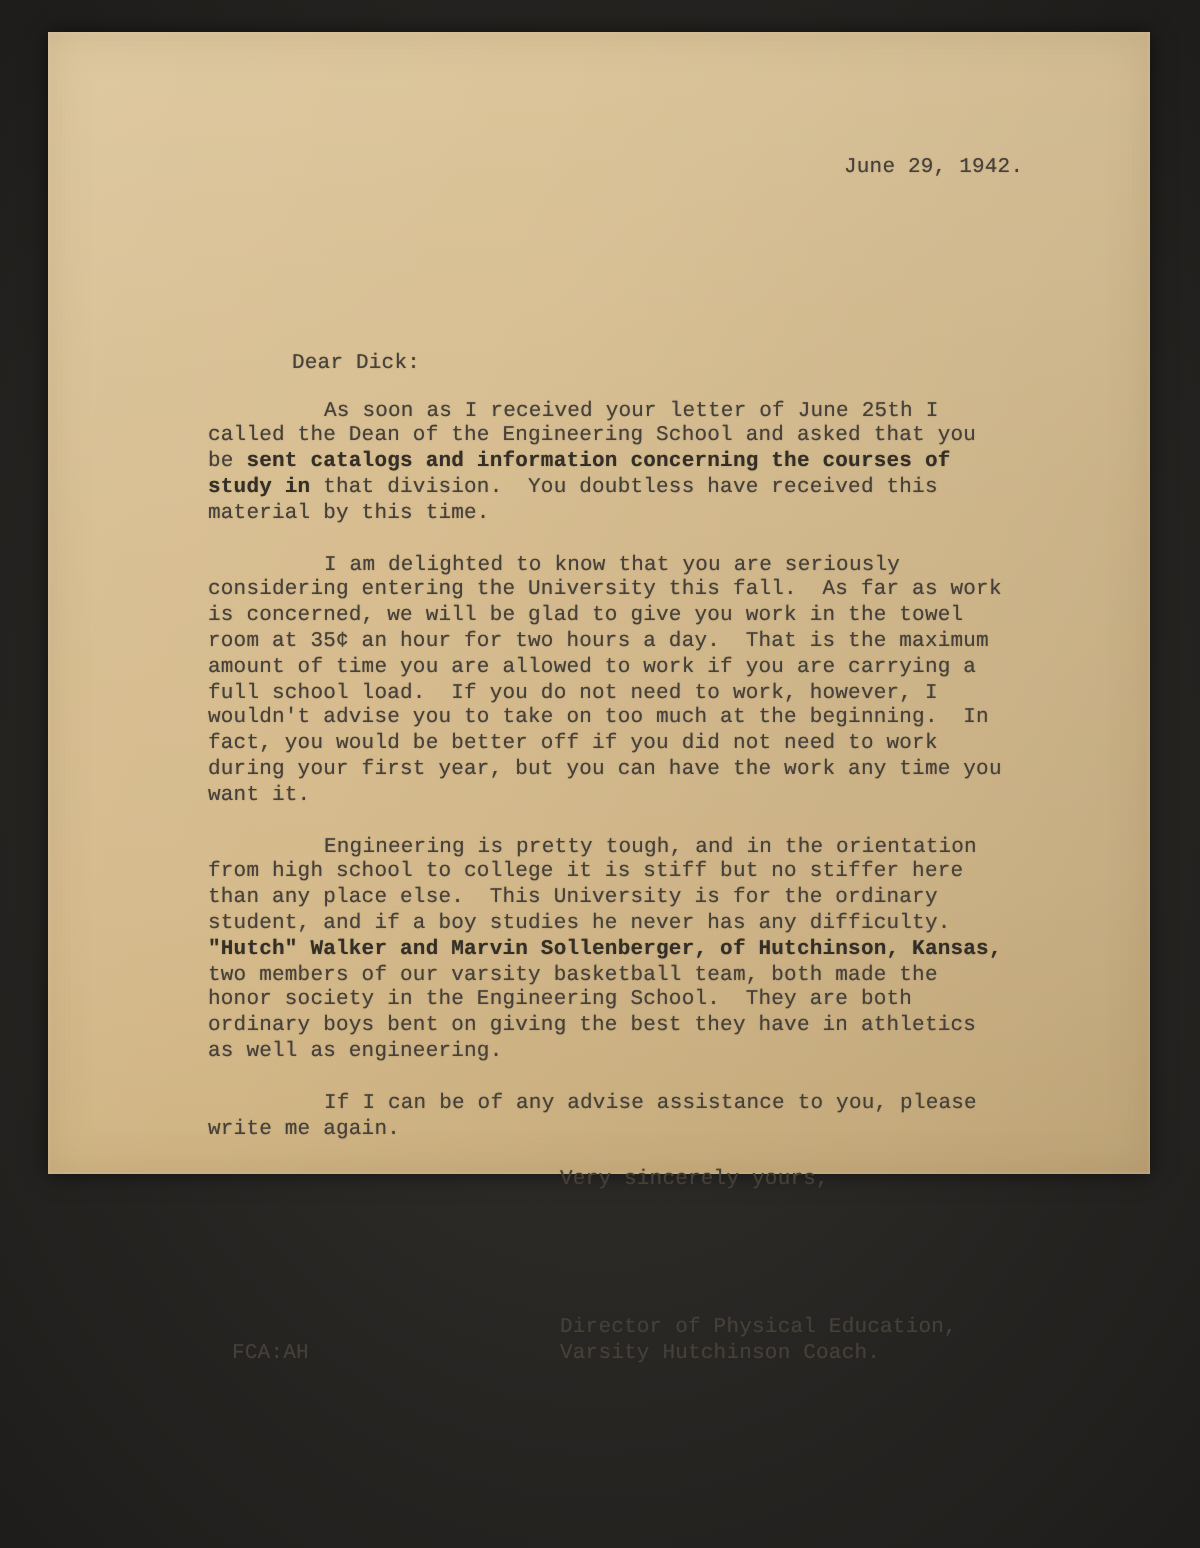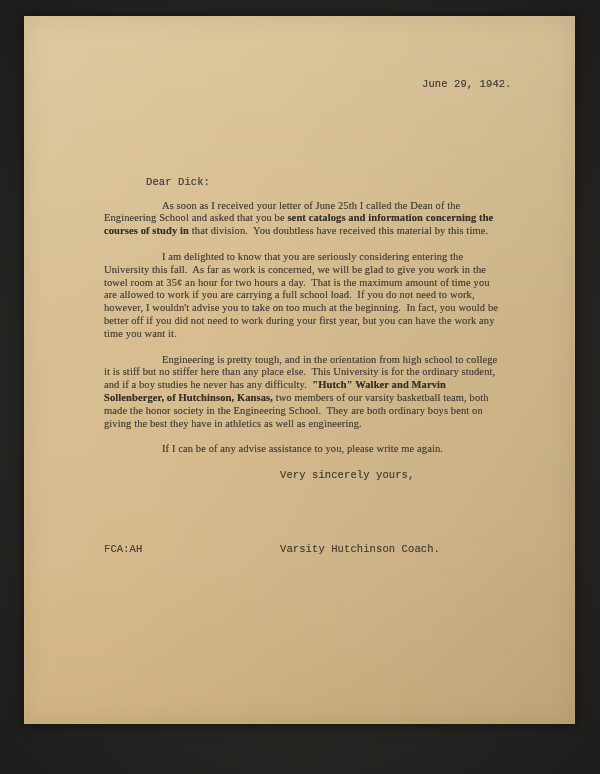--- a/index.html
+++ b/index.html
@@ -16,21 +16,21 @@
     inset: 0;
     background:
       radial-gradient(ellipse at 50% 50%, rgba(70,66,60,0.25), rgba(0,0,0,0.35)),
       #2e2c29;
   }
   .paper {
     position: absolute;
     left: 24px;
     top: 16px;
     width: 551px;
-    height: 708px;
+    height: 571px;
     background:
       linear-gradient(108deg, rgba(255,255,255,0.06) 0%, rgba(0,0,0,0.00) 35%, rgba(0,0,0,0.05) 78%, rgba(0,0,0,0.09) 100%),
       linear-gradient(178deg, #dcc59b 0%, #d7bd90 45%, #d5ba8c 75%, #cfb382 100%);
     box-shadow:
       0 0 10px rgba(0,0,0,0.55),
       inset 0 0 22px rgba(120,95,55,0.18),
       inset 0 0 2px rgba(255,255,255,0.25);
   }
   .content {
     position: absolute;
@@ -55,21 +55,20 @@
     margin-top: 14px;
     margin-bottom: 11px;
     white-space: nowrap;
     padding-left: 42px;
   }
   .para {
     margin: 0 0 13px 0;
     text-indent: 58px;
     text-align: left;
     white-space: pre-wrap;
-    font-family: Liberation Serif, serif;
   }
   .bold {
     font-weight: bold;
     color: #332e26;
   }
   .closing {
     margin-left: 176px;
     white-space: nowrap;
   }
   .sig-row {
@@ -77,21 +76,21 @@
     margin-top: 61px;
   }
   .sig-block {
     margin-left: 176px;
   }
   .sig-block div {
     white-space: nowrap;
   }
   .initials {
     position: absolute;
-    left: 0;
+    left: 12px;
     bottom: 0;
     white-space: nowrap;
   }
 </style>
 </head>
 <body>
 
 <div class="scan-bg"></div>
 
 <div class="paper">
@@ -105,18 +104,19 @@
     <p class="para"><span>As soon as I received your letter of June 25th I called the Dean of the Engineering School and asked that you be </span><span class="bold">sent catalogs and information concerning the courses of study in </span><span>that division.  You doubtless have received this material by this time.</span></p>
     <p class="para"><span>I am delighted to know that you are seriously considering entering the University this fall.  As far as work is concerned, we will be glad to give you work in the towel room at 35¢ an hour for two hours a day.  That is the maximum amount of time you are allowed to work if you are carrying a full school load.  If you do not need to work, however, I wouldn't advise you to take on too much at the beginning.  In fact, you would be better off if you did not need to work during your first year, but you can have the work any time you want it.</span></p>
     <p class="para"><span>Engineering is pretty tough, and in the orientation from high school to college it is stiff but no stiffer here than any place else.  This University is for the ordinary student, and if a boy studies he never has any difficulty.  </span><span class="bold">"Hutch" Walker and Marvin Sollenberger, of Hutchinson, Kansas,</span><span> two members of our varsity basketball team, both made the honor society in the Engineering School.  They are both ordinary boys bent on giving the best they have in athletics as well as engineering.</span></p>
     <p class="para"><span>If I can be of any advise assistance to you, please write me again.</span></p>
 
     <div class="closing">Very sincerely yours,</div>
 
     <div class="sig-row">
       <span class="initials">FCA:AH</span>
       <div class="sig-block">
+        <div>Director of Physical Education,</div>
         <div>Varsity Hutchinson Coach.</div>
       </div>
     </div>
 
   </div>
 </div>
 
 </body></html>

